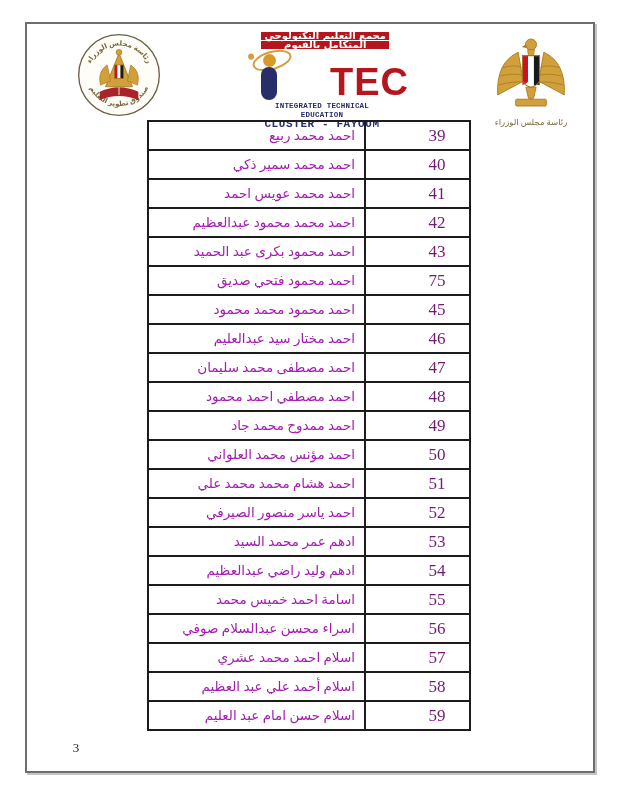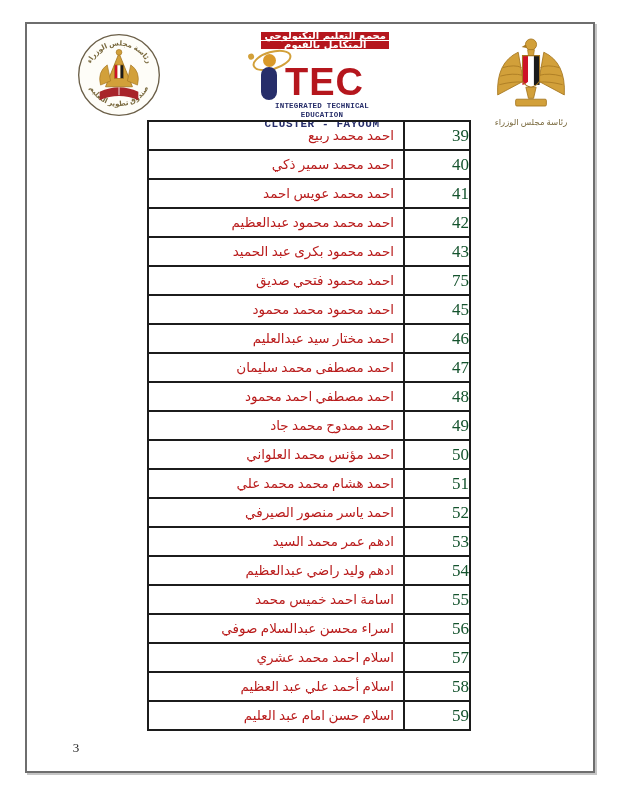--- a/index.html
+++ b/index.html
@@ -26,45 +26,46 @@
   }
   .itec-mark{position:absolute;left:2px;top:22px;width:134px;height:48px;display:flex;align-items:flex-end;}
   .i-figure{position:relative;width:30px;height:48px;flex:0 0 30px;}
   .i-body{position:absolute;left:6px;bottom:0;width:16px;height:33px;background:#272e6a;border-radius:8px;}
   .i-head{position:absolute;left:8px;top:2px;width:13px;height:13px;border-radius:50%;background:#d9992a;}
   .i-orbit{position:absolute;left:-3px;top:-1px;width:36px;height:15px;border:2.5px solid #d2a03a;
     border-radius:50%;transform:rotate(-16deg);}
   .i-orbit-ball{position:absolute;left:-4px;top:-5px;width:6px;height:6px;border-radius:50%;background:#d2a03a;}
   .tec-text{
     font-family:"Liberation Sans","DejaVu Sans",sans-serif;font-weight:bold;
-    color:#b5161d;font-size:38px;line-height:36px;letter-spacing:1px;
+    color:#b5161d;font-size:38px;line-height:36px;letter-spacing:1px;margin-left:45px;
   }
   .itec-caption{position:absolute;left:0;top:72px;width:138px;text-align:center;
     font-family:Liberation Mono, monospace;color:#272e6a;font-weight:bold;}
   .itec-caption .cap1{font-size:7.5px;line-height:9px;letter-spacing:.2px;}
   .itec-caption .cap2{font-size:11px;line-height:9px;letter-spacing:.6px;}
 
   
   .emblem-caption{
     margin-top:1px;font-size:8.5px;color:#7a6a3f;direction:rtl;
     font-family:"Liberation Serif","DejaVu Sans",serif;line-height:10px;
   }
 
   
   .roster{
     position:absolute;left:120px;top:96px;width:324px;
     border-collapse:collapse;direction:rtl;table-layout:fixed;
   }
   .roster td{border:2px solid #1c1c1c;height:27px;padding:0;vertical-align:middle;}
   .roster td.num{
-    width:64px;text-align:right;font-size:17px;color:#14532d;
+    width:64px;text-align:center;font-size:17px;color:#701a75;
     font-family:"Liberation Serif","DejaVu Serif",serif;
+    padding-left:39px;
   }
   .roster td.name{
-    text-align:right;padding:0 9px 0 4px;font-size:13.5px;color:#b91c1c;
+    text-align:right;padding:0 9px 0 4px;font-size:13.5px;color:#a21caf;
     font-family:"Liberation Serif","DejaVu Sans",serif;white-space:nowrap;
   }
 
   .page-num{
     position:absolute;left:38px;top:716px;width:22px;text-align:center;
     font-size:13px;color:#222;font-family:"Liberation Serif",serif;
   }
 </style>
 </head>
 <body>

